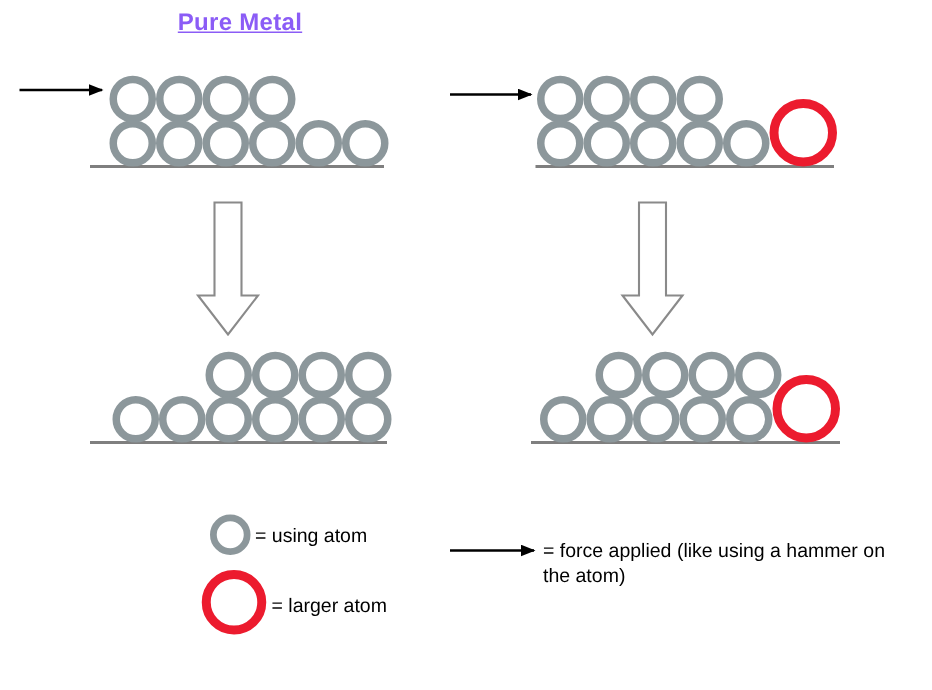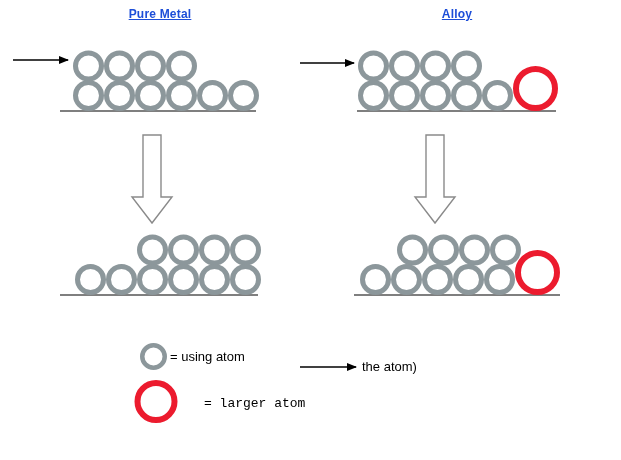--- a/index.html
+++ b/index.html
@@ -10,37 +10,37 @@
     background: #ffffff;
     font-family: "Liberation Sans", sans-serif;
     overflow: hidden;
   }
   #diagram-svg { position: absolute; left: 0; top: 0; }
   .title {
     position: absolute;
     top: 7px;
     width: 140px;
     text-align: center;
-    font-size: 12px;
+    font-size: 16px;
     font-weight: bold;
-    color: #1d4ed8;
+    color: #8b5cf6;
     text-decoration: underline;
     letter-spacing: 0.2px;
   }
   #title-left  { left: 90px; }
   #title-right { left: 387px; }
   .legend-label {
     position: absolute;
     font-size: 13px;
     color: #000;
     line-height: 17px;
     white-space: nowrap;
   }
   #legend-metal  { left: 170px; top: 348px; }
-  #legend-larger { left: 204px; top: 395px; font-family: Liberation Mono, monospace; }
+  #legend-larger { left: 181px; top: 395px; }
   #legend-force  { left: 362px; top: 358px; white-space: normal; width: 256px; }
 </style>
 </head>
 <body>
 
 <div class="canvas">
 
   <svg id="diagram-svg" width="621" height="460" viewBox="0 0 621 460">
     <defs>
       <marker id="arrow-head" markerWidth="10" markerHeight="8" refX="9" refY="4" orient="auto" markerUnits="userSpaceOnUse">
@@ -96,21 +96,21 @@
         <circle cx="537.5" cy="272.5" r="19.5" fill="#FFFFFF" stroke="#EC1B2E" stroke-width="6"></circle>
         <circle cx="153.5" cy="356.5" r="11.25" fill="#FFFFFF" stroke="#8C979B" stroke-width="4.5"></circle>
         <circle cx="156" cy="401.5" r="18.5" fill="#FFFFFF" stroke="#EC1B2E" stroke-width="6"></circle>
         <line x1="13" y1="60" x2="68" y2="60" stroke="#000000" stroke-width="1.6" marker-end="url(#arrow-head)"></line>
         <line x1="300" y1="63" x2="354" y2="63" stroke="#000000" stroke-width="1.6" marker-end="url(#arrow-head)"></line>
         <line x1="300" y1="367" x2="356" y2="367" stroke="#000000" stroke-width="1.6" marker-end="url(#arrow-head)"></line>
       </g>
   </svg>
 
   <div class="title" id="title-left">Pure Metal</div>
-  <div class="title" id="title-right">Alloy</div>
 
   <div class="legend-label" id="legend-metal">= using atom</div>
   <div class="legend-label" id="legend-larger">= larger atom</div>
   <div class="legend-label" id="legend-force">
+    <div>= force applied (like using a hammer on</div>
     <div>the atom)</div>
   </div>
 
 </div>
 
 </body></html>

